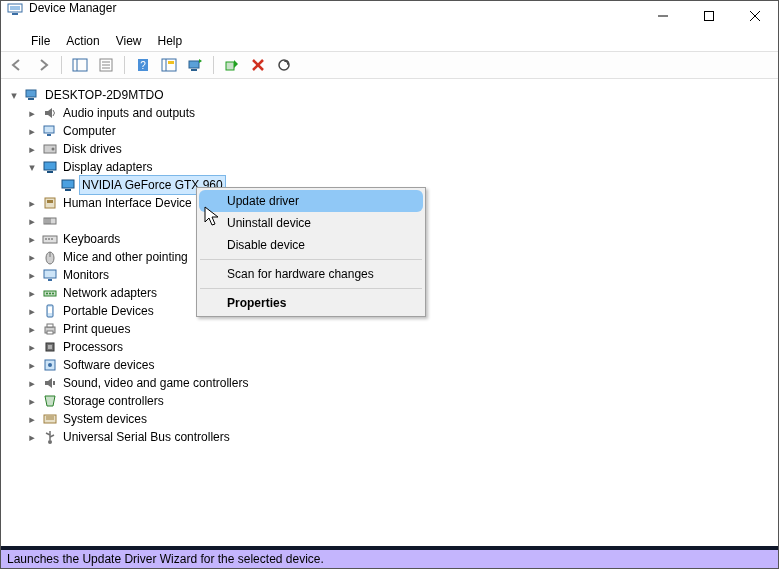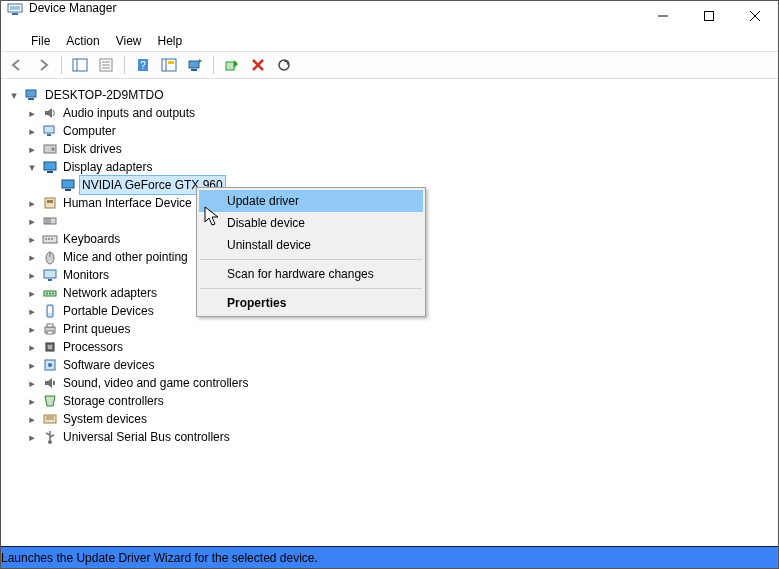--- a/index.html
+++ b/index.html
@@ -27,28 +27,28 @@
   .tree { font-size: 12px; line-height: 18px; }
   .row { display: flex; align-items: center; height: 18px; white-space: nowrap; }
   .tw { width: 14px; height: 14px; display: inline-flex; align-items: center; justify-content: center; font-size: 11px; color: #666; user-select:none; }
   .ic { width: 16px; height: 16px; margin: 0 3px; display:inline-flex; align-items:center; justify-content:center; }
   .lbl { padding: 0 2px; }
   .sel { background: #cde8ff; border: 1px solid #7cb7e8; }
   .indent { display:inline-block; }
 
   
   .ctx { position: absolute; left: 195px; top: 186px; width: 230px; background: #f0f0f0; border: 1px solid #a0a0a0; box-shadow: 2px 2px 3px rgba(0,0,0,0.25); padding: 2px; font-size: 12px; }
-  .ctx .mi { height: 22px; display:flex; align-items:center; padding-left: 28px; }
+  .ctx .mi { height: 22px; display:flex; align-items:center; padding-left: 28px; border-radius: 6px; }
   .ctx .mi.hover { background: #90c8f6; }
   .ctx .sep { height: 1px; background: #d0d0d0; margin: 3px 1px; }
   .ctx .bold { font-weight: bold; }
   .cursor { position:absolute; left:203px; top:205px; pointer-events:none; }
 
   
-  .status { position: absolute; left: 0; right: 0; bottom: 0; height: 22px; border-top: 1px solid #0f172a; font-size: 12px; display:flex; align-items:center; background:#3b82f6; }
+  .status { position: absolute; left: 0; right: 0; bottom: 0; height: 22px; border-top: 4px solid #0f172a; font-size: 12px; display:flex; align-items:center; padding-left: 6px; background:#c4b5fd; }
 
   svg { display:block; }
 </style>
 </head>
 <body>
 
 <div class="titlebar">
   <span class="app-icon">
     <svg width="16" height="16" viewBox="0 0 16 16">
         <rect x="1" y="3" width="14" height="8" fill="#fff" stroke="#3a6ea5"></rect>
@@ -379,22 +379,22 @@
             <line x1="8" y1="8" x2="12" y2="6" stroke="#707070" stroke-width="1.5"></line>
           </svg>
         </span>
     <span class="lbl">Universal Serial Bus controllers</span>
   </div>
     </div>
 </div>
 
 <div class="ctx">
   <div class="mi hover">Update driver</div>
+  <div class="mi">Uninstall device</div>
   <div class="mi">Disable device</div>
-  <div class="mi">Uninstall device</div>
   <div class="sep"></div>
   <div class="mi">Scan for hardware changes</div>
   <div class="sep"></div>
   <div class="mi bold">Properties</div>
 </div>
 
 <svg class="cursor" width="18" height="22" viewBox="0 0 18 22">
   <path d="M1 1 L1 16 L5 12 L8 19 L11 18 L8 11 L14 11 Z" fill="#fff" stroke="#000" stroke-width="1"></path>
 </svg>
 

